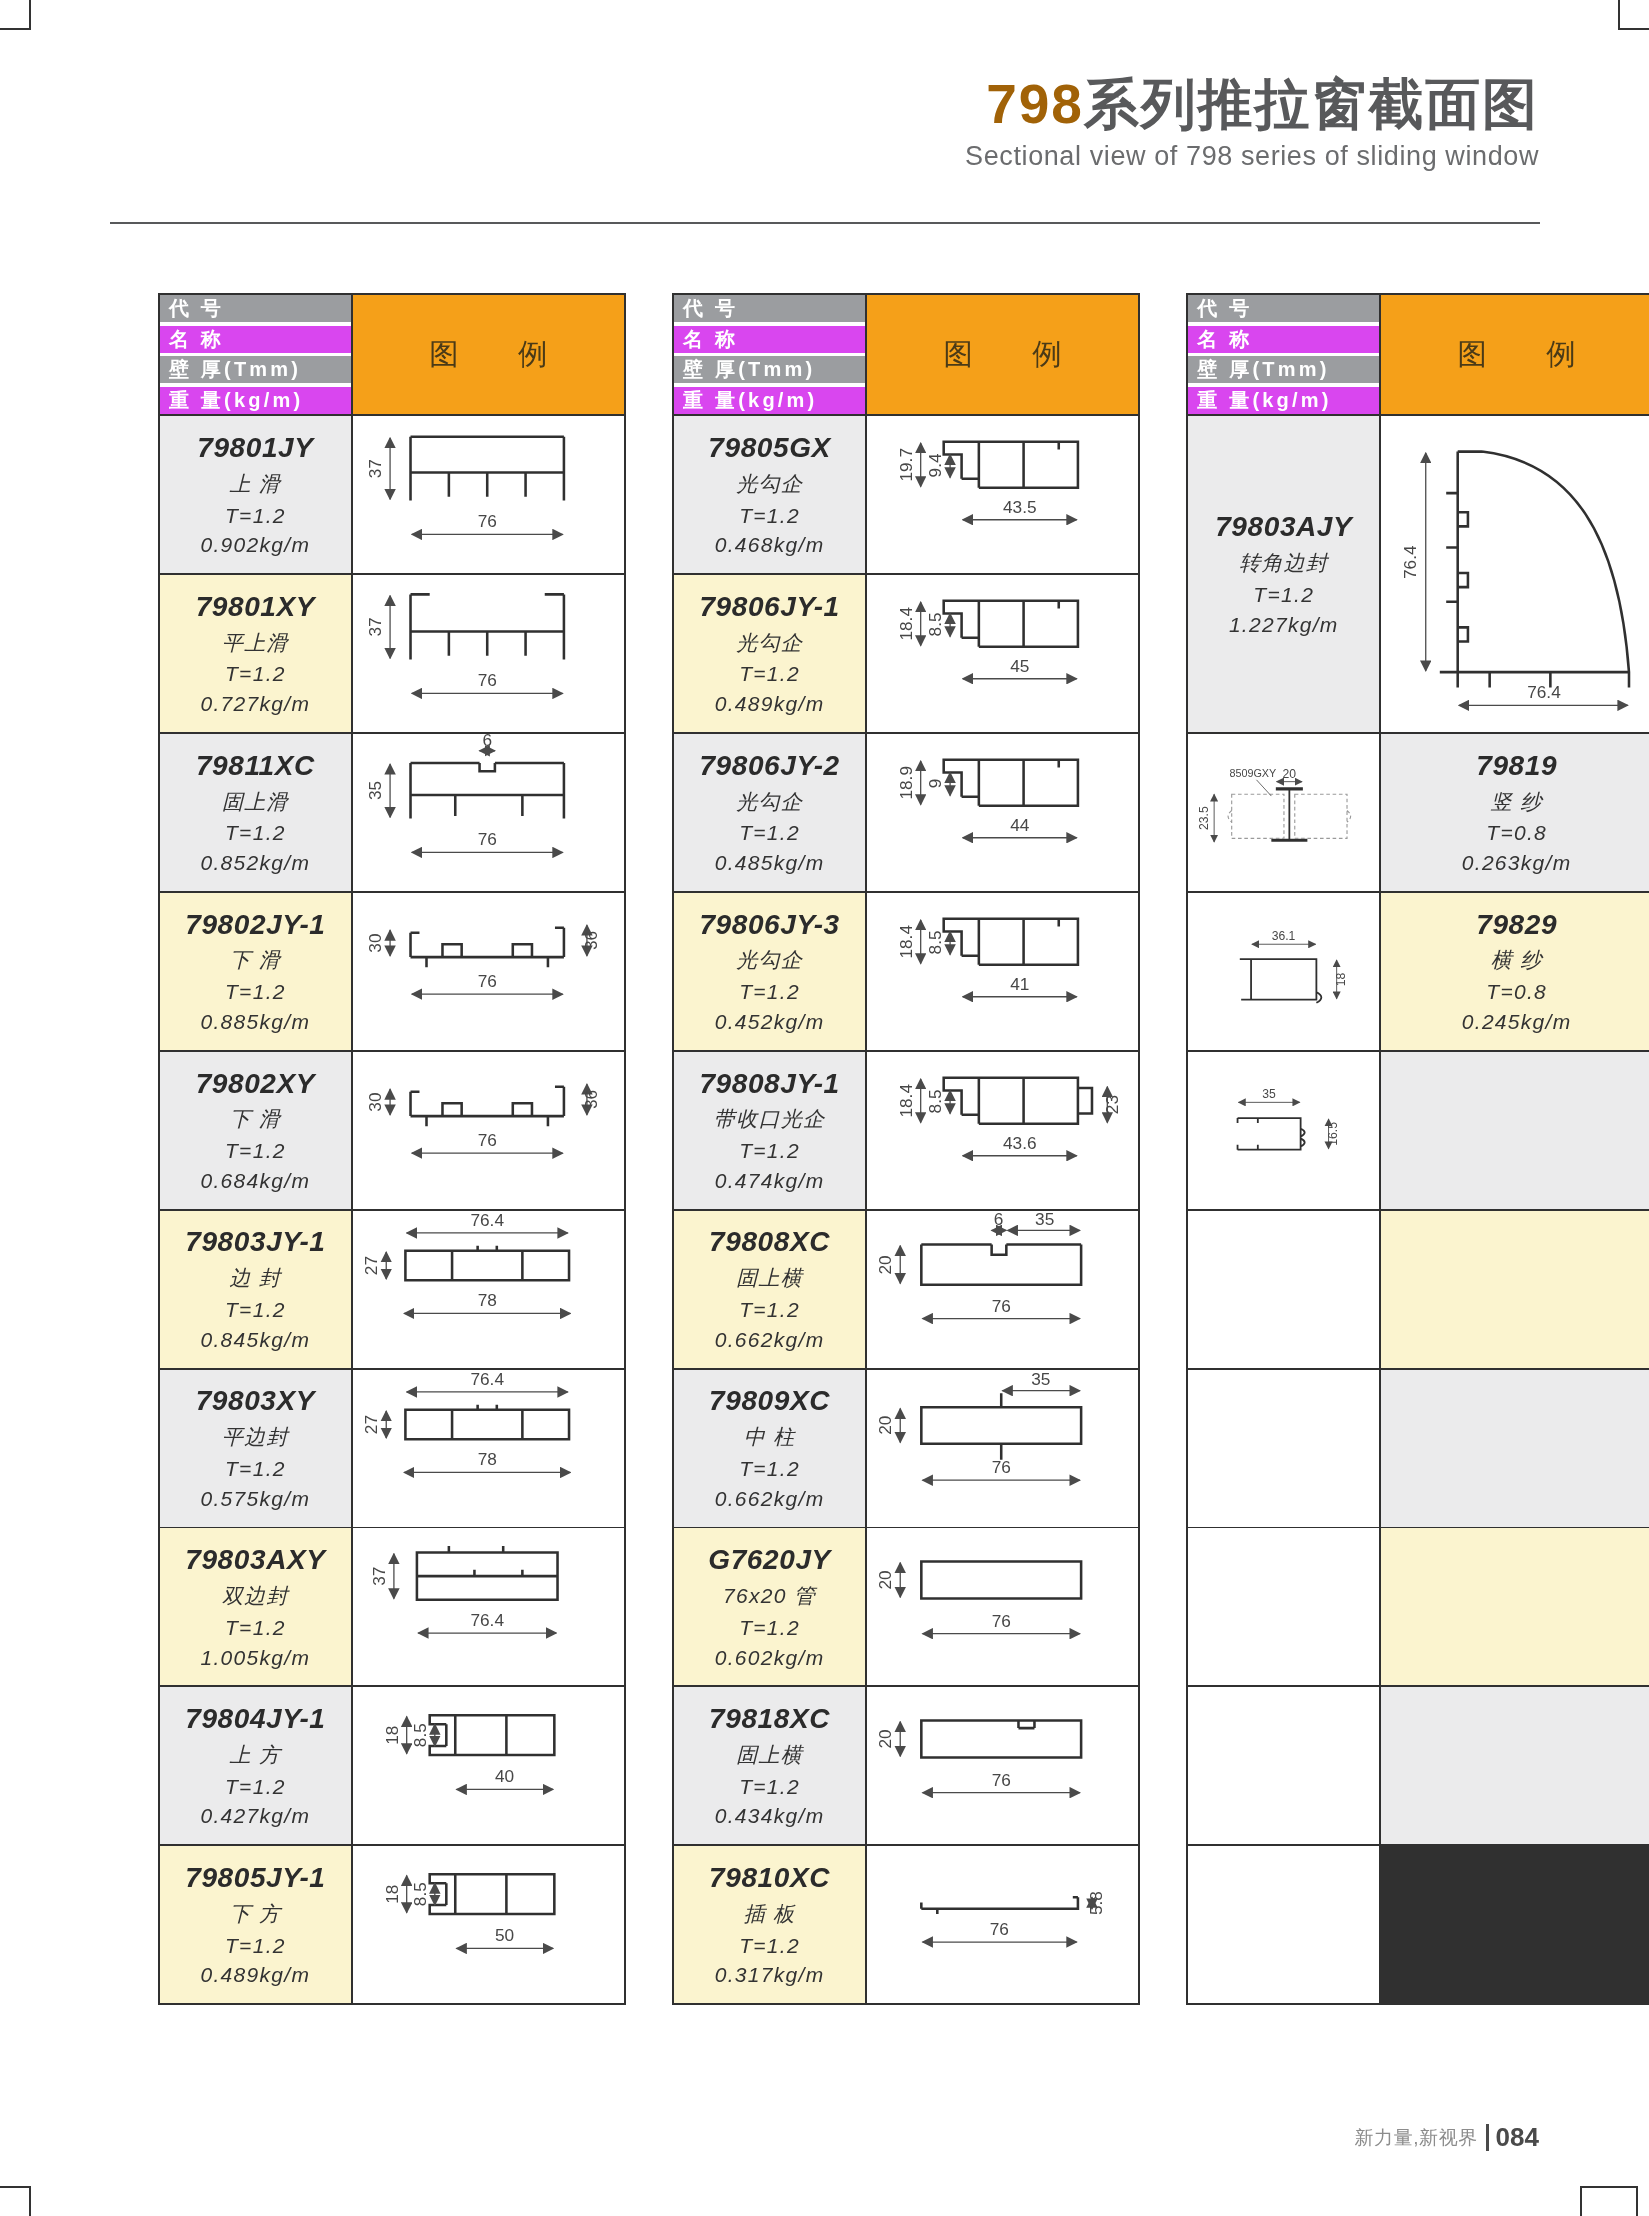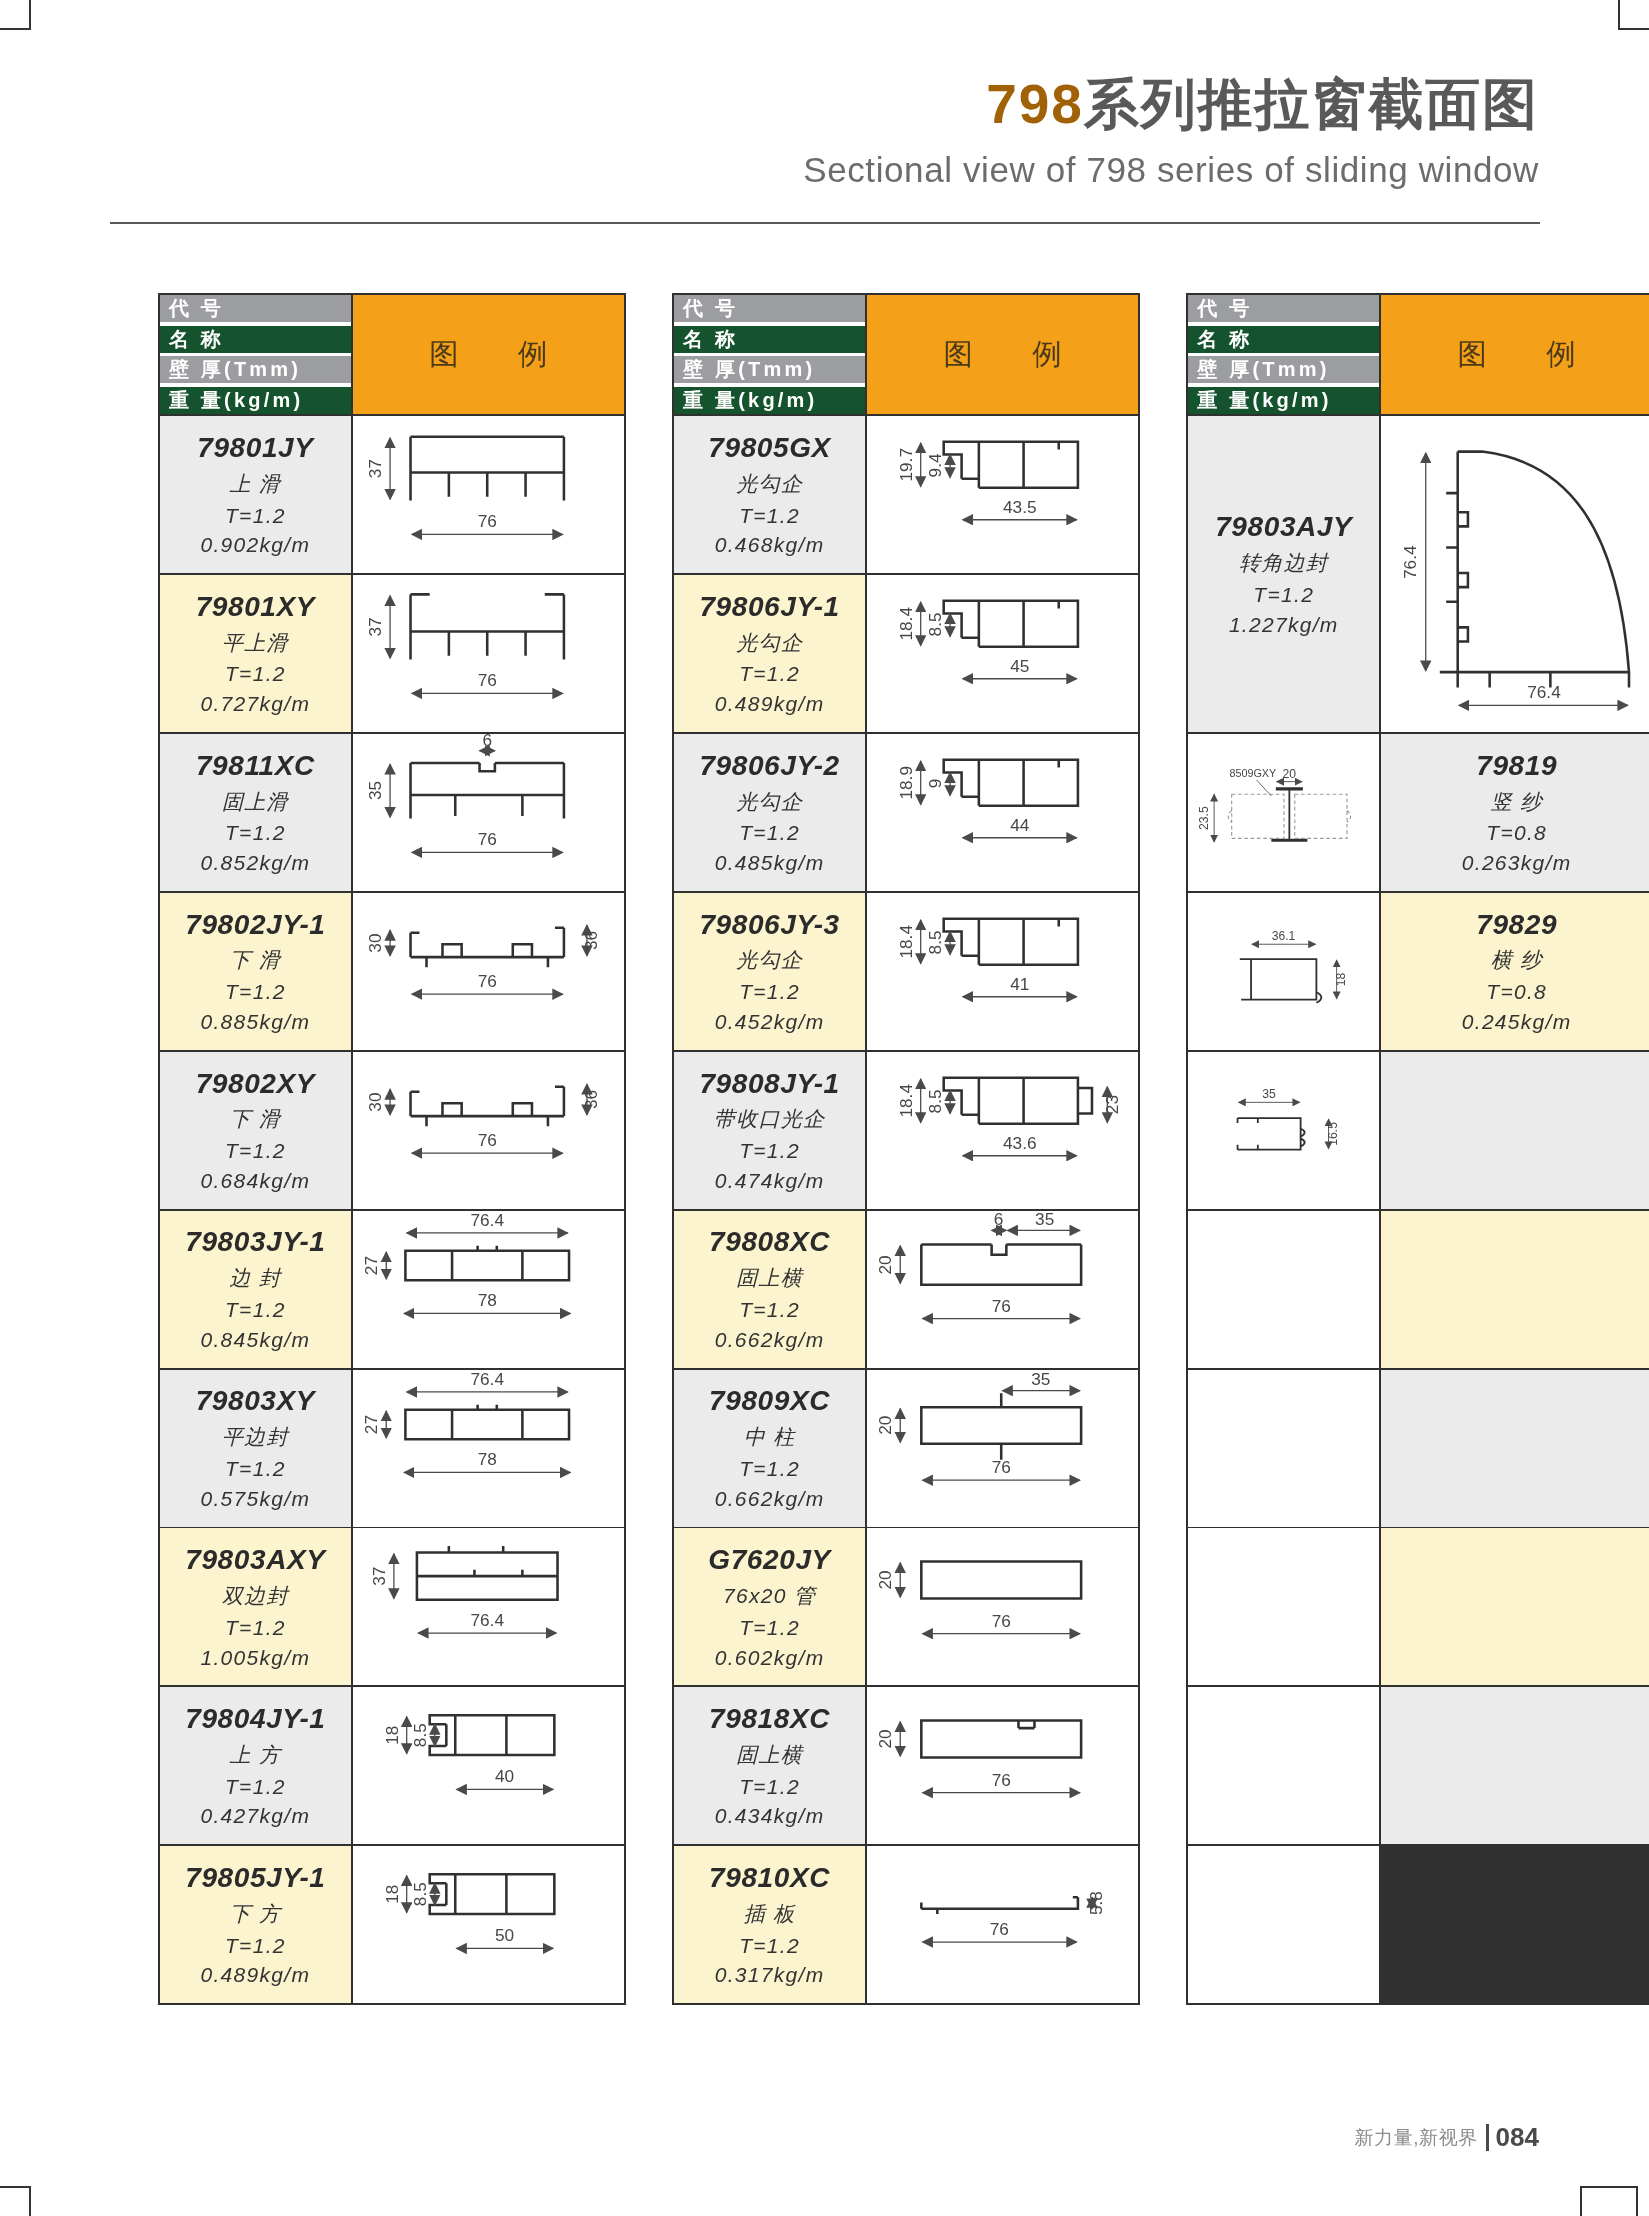--- a/index.html
+++ b/index.html
@@ -10,32 +10,32 @@
   .crop { position:absolute; }
   .crop-tl { left:0; top:0; width:29.4px; height:28px; border-right:2.6px solid #333; border-bottom:2.6px solid #333; }
   .crop-tr { right:0; top:0; width:29.4px; height:28px; border-left:2.6px solid #333; border-bottom:2.6px solid #333; }
   .crop-bl { left:0; bottom:0; width:29.4px; height:28px; border-right:2.6px solid #333; border-top:2.6px solid #333; }
   .br-box { position:absolute; right:11.5px; bottom:0; width:54px; height:28px; border:2.6px solid #333; border-bottom:none; }
 
   
   .title-block { position:absolute; top:74px; right:110px; text-align:right; }
   .title-zh { font-size:55px; font-weight:bold; color:#58595B; letter-spacing:1.9px; line-height:1.1; }
   .title-zh .hi { color:#a16207; }
-  .title-en { font-size:35px; color:#6B6C6E; margin-top:15px; letter-spacing:0.6px; }
+  .title-en { font-size:27px; color:#6B6C6E; margin-top:6px; letter-spacing:0.6px; }
   .rule { position:absolute; top:222px; left:110px; width:1430px; height:1.9px; background:#58595B; }
 
   
   .tables { position:absolute; left:122px; top:293px; display:flex; gap:10.2px; }
   .subtable { width:468px;padding-left:36px; }
   .thead { display:grid; grid-template-columns:191px 271px; gap:1.9px; padding:1.9px 1.9px 0 1.9px; background:#303030; }
   .thead-labels { background:#ffffff; display:flex; flex-direction:column; gap:3.8px; }
   .hl { height:27px; color:#ffffff; font-weight:bold; font-size:20px; display:flex; align-items:center;
         padding-left:9px; letter-spacing:3.2px; }
   .hl.dark  { background:#9B9DA0; }
-  .hl.light { background:#14532d; }
+  .hl.light { background:#d946ef; }
   .legend { background:#F5A019; display:flex; align-items:center; justify-content:center;
             font-size:29.4px; color:#4a3a17; letter-spacing:25.6px; text-indent:25.6px; }
 
   .tbody { display:grid; grid-template-columns:191px 271px; grid-auto-rows:157px; gap:1.9px; padding:1.9px; background:#303030; }
   .lcell { display:flex; flex-direction:column; align-items:center; justify-content:center; gap:5.8px;font-style:italic; }
   .lcell.g { background:#EBEBEC; }
   .lcell.y { background:#FBF4CF; }
   .code { font-size:28px; font-weight:bold; color:#2b2b2b; letter-spacing:0.6px; }
   .sub  { font-size:21px; color:#333333; letter-spacing:1.3px; }
   .dcell { background:#ffffff; display:flex; align-items:center; justify-content:center; }

